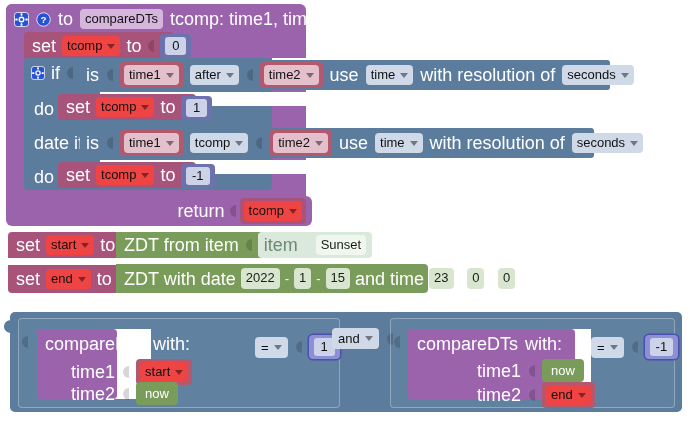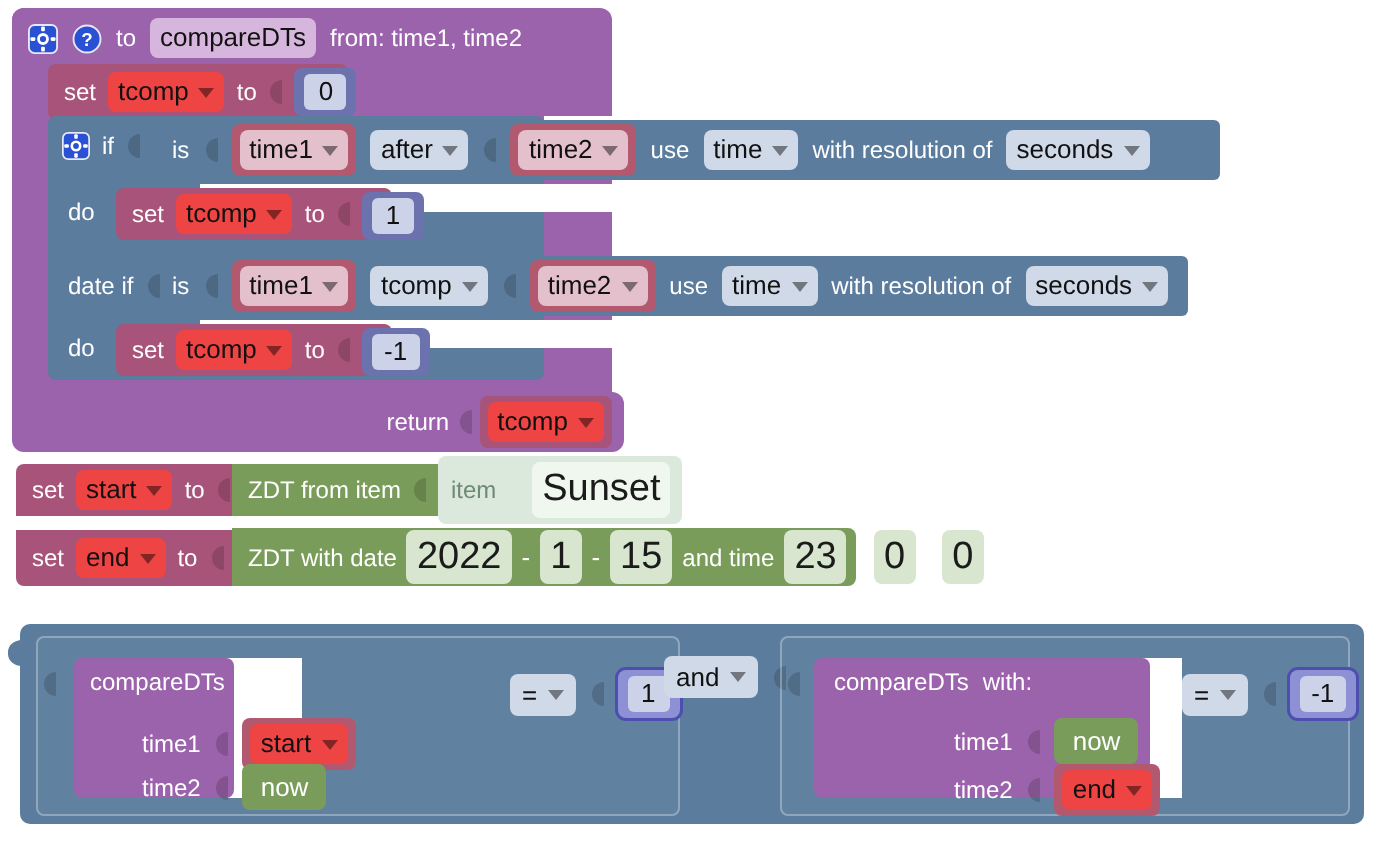--- a/index.html
+++ b/index.html
@@ -24,21 +24,21 @@
     display: flex;
     align-items: center;
   }
   .row {
     display: flex;
     align-items: center;
     gap: 6px;
   }
   .lbl {
     color: #ffffff;
-    font-size: 12px;
+    font-size: 18px;
     white-space: nowrap;
     line-height: 1;
   }
 
   
   .field {
     display: inline-flex;
     align-items: center;
     gap: 4px;
     border-radius: 4px;
@@ -251,21 +251,21 @@
     width: 312px; height: 29px;
     background: #7a9c5a;
     border-radius: 0 4px 4px 0;
     padding-left: 8px; gap: 5px;
   }
   .dfield {
     background: #d8e6cf;
     color: #1b1b1b;
     border-radius: 4px;
     padding: 2px 5px;
-    font-size: 19px;
+    font-size: 13px;
     line-height: 1.25;
   }
   .dsep { color: #fff; font-size: 13px; }
 
   
   #bool-outer {
     left: 10px; top: 312px;
     width: 672px; height: 100px;
     background: #5b7c9d;
     border-radius: 5px;
@@ -349,21 +349,21 @@
       </svg>
     </span>
     <span class="icon-help">
       <svg width="15" height="15" viewBox="0 0 16 16">
         <circle cx="8" cy="8" r="7.2" fill="#2a51d4" stroke="#e8e8f5" stroke-width="1"></circle>
         <text x="8" y="11.6" font-family="Liberation Sans, sans-serif" font-size="10" font-weight="bold" fill="#ffffff" text-anchor="middle">?</text>
       </svg>
     </span>
     <span class="lbl">to</span>
     <span class="field f-violet">compareDTs</span>
-    <span class="lbl">from: time1, time2</span>
+    <span class="lbl">tcomp: time1, time2</span>
   </div>
 
   <div id="proc-body-fill"></div>
 
   <div id="proc-return-bar">
     <span class="lbl">return</span>
     <span class="socket"></span>
     <span class="ret-chip">
       <span class="field f-rose">
         <span>tcomp</span>

